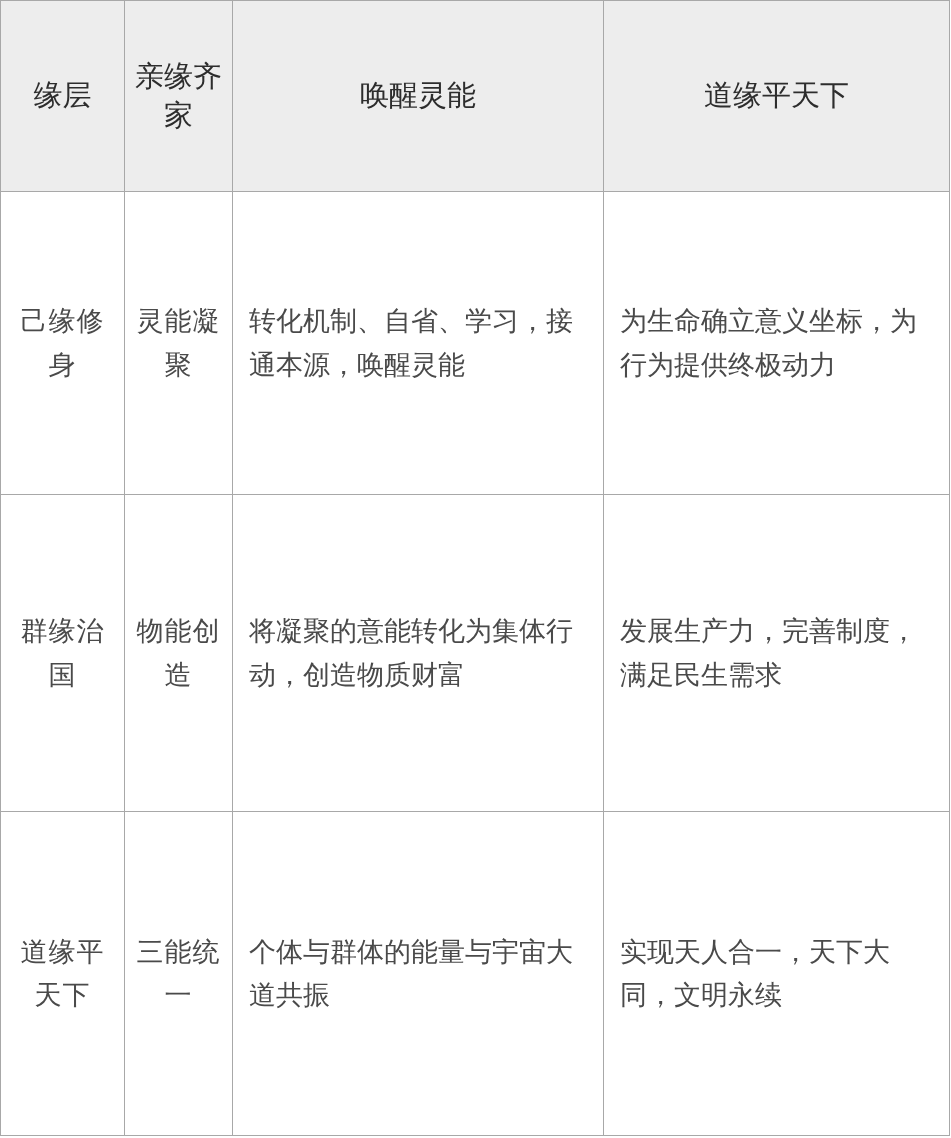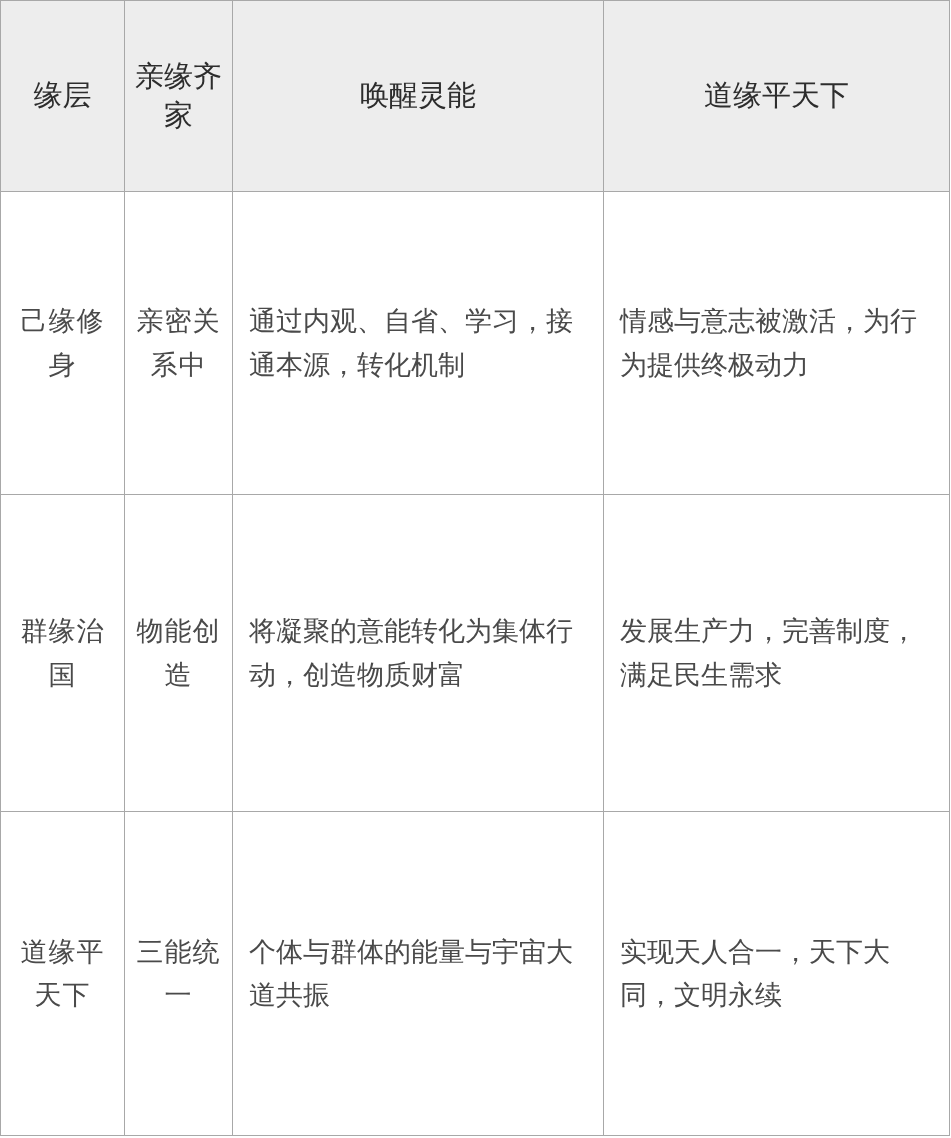--- a/index.html
+++ b/index.html
@@ -85,23 +85,23 @@
       <tr>
         <th class="narrow">缘层</th>
         <th class="narrow">亲缘齐家</th>
         <th>唤醒灵能</th>
         <th>道缘平天下</th>
       </tr>
     </thead>
     <tbody>
       <tr class="r1">
         <td class="stage">己缘修身</td>
-        <td class="energy">亲密关系中</td>
-        <td class="mechanism">通过内观、自省、学习，接通本源，转化机制</td>
-        <td class="function">情感与意志被激活，为行为提供终极动力</td>
+        <td class="energy">灵能凝聚</td>
+        <td class="mechanism">转化机制、自省、学习，接通本源，唤醒灵能</td>
+        <td class="function">为生命确立意义坐标，为行为提供终极动力</td>
       </tr>
       <tr class="r3">
         <td class="stage">群缘治国</td>
         <td class="energy">物能创造</td>
         <td class="mechanism">将凝聚的意能转化为集体行动，创造物质财富</td>
         <td class="function">发展生产力，完善制度，满足民生需求</td>
       </tr>
       <tr class="r4">
         <td class="stage">道缘平天下</td>
         <td class="energy">三能统一</td>

